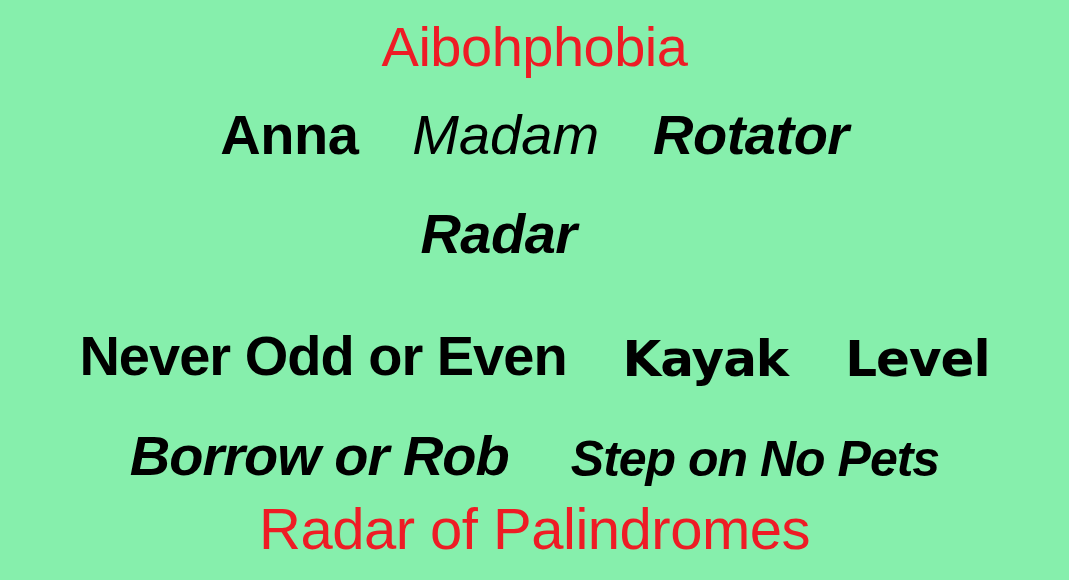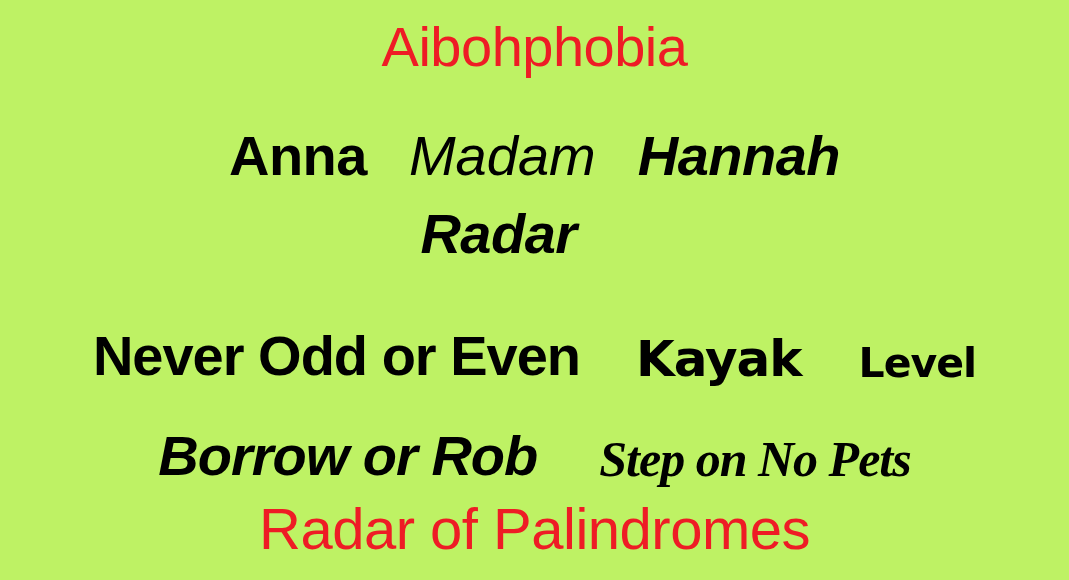--- a/index.html
+++ b/index.html
@@ -10,21 +10,21 @@
   }
   body {
     font-family: "Liberation Sans", sans-serif;
     -webkit-font-smoothing: antialiased;
   }
 
   .canvas {
     position: relative;
     width: 1069px;
     height: 580px;
-    background: #bef264;
+    background: #86efac;
     overflow: hidden;
     display: flex;
     flex-direction: column;
     align-items: center;
     justify-content: flex-start;
     box-sizing: border-box;
     padding-top: 8px;
   }
 
   .line {
@@ -53,23 +53,23 @@
     font-style: normal;
     font-size: 56px;
     letter-spacing: -0.5px;
     color: #ee1c25;
   }
 
   
   .line-row2 {
     height: 98px;
     display: flex;
-    align-items: flex-end;
-    justify-content: center;
-    gap: 0;
+    align-items: center;
+    justify-content: center;
+    gap: 12px;
   }
   .w-anna {
     font-family: "Liberation Sans", sans-serif;
     font-weight: 700;
     font-style: normal;
     font-size: 56px;
     letter-spacing: -0.5px;
     margin-right: 42px;
   }
   .w-hannah {
@@ -140,41 +140,41 @@
     font-weight: 700;
     font-style: normal;
     font-size: 50px;
     letter-spacing: -1px;
     margin-right: 57px;
   }
   .w-level {
     font-family: "DejaVu Sans", sans-serif;
     font-weight: 700;
     font-style: normal;
-    font-size: 41px;
+    font-size: 50px;
     letter-spacing: -1px;
   }
 
   
   .line-row5 {
     height: 100px;
     display: flex;
     align-items: flex-end;
     justify-content: center;
   }
   .w-borrow {
     font-family: "Liberation Sans", sans-serif;
     font-weight: 700;
     font-style: italic;
     font-size: 56px;
     letter-spacing: -1px;
     margin-right: 62px;
   }
   .w-steponnopets {
-    font-family: Liberation Serif, serif;
+    font-family: Liberation Sans, sans-serif;
     font-weight: 700;
     font-style: italic;
     font-size: 50px;
     letter-spacing: -1px;
   }
 
   
   .line-footer {
     height: 90px;
     display: flex;
@@ -195,21 +195,21 @@
 
 <div class="canvas">
 
   <div class="line line-title">
     <span class="word title-text">Aibohphobia</span>
   </div>
 
   <div class="line line-row2">
     <span class="word w-anna">Anna</span>
     <span class="word w-madam">Madam</span>
-    <span class="word w-rotator">Hannah</span>
+    <span class="word w-rotator">Rotator</span>
   </div>
 
   <div class="line line-row3">
     <span class="word w-radar">Radar</span>
   </div>
 
   <div class="line line-row4">
     <span class="word w-neverodd">Never Odd or Even</span>
     <span class="word w-kayak">Kayak</span>
     <span class="word w-level">Level</span>

